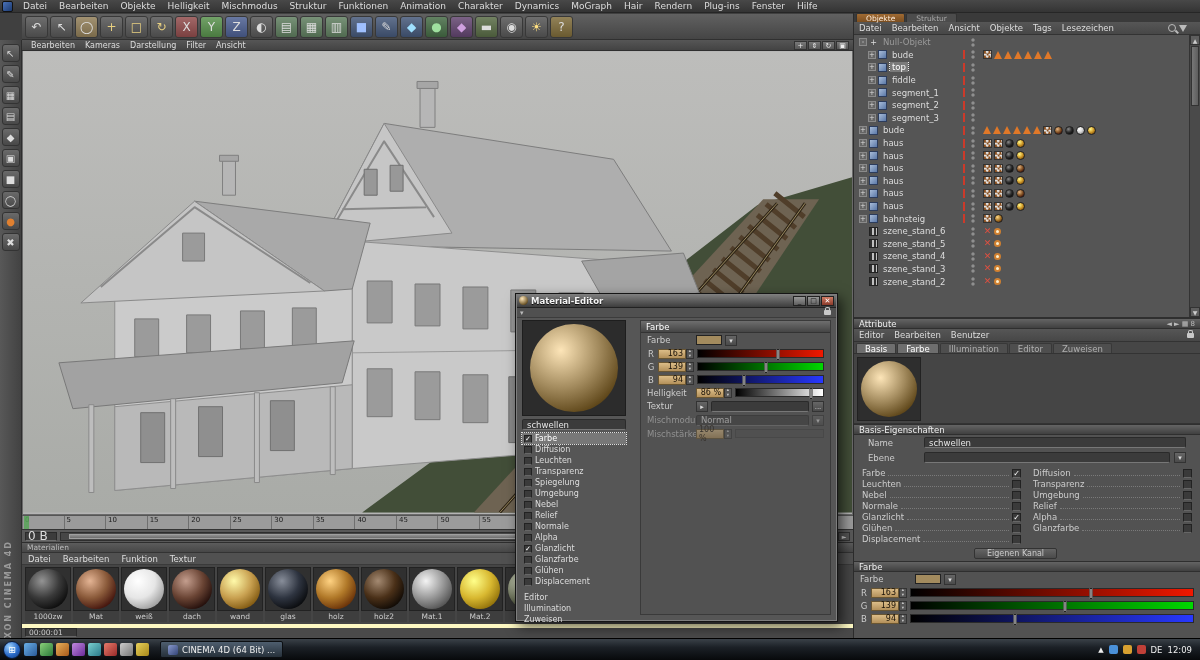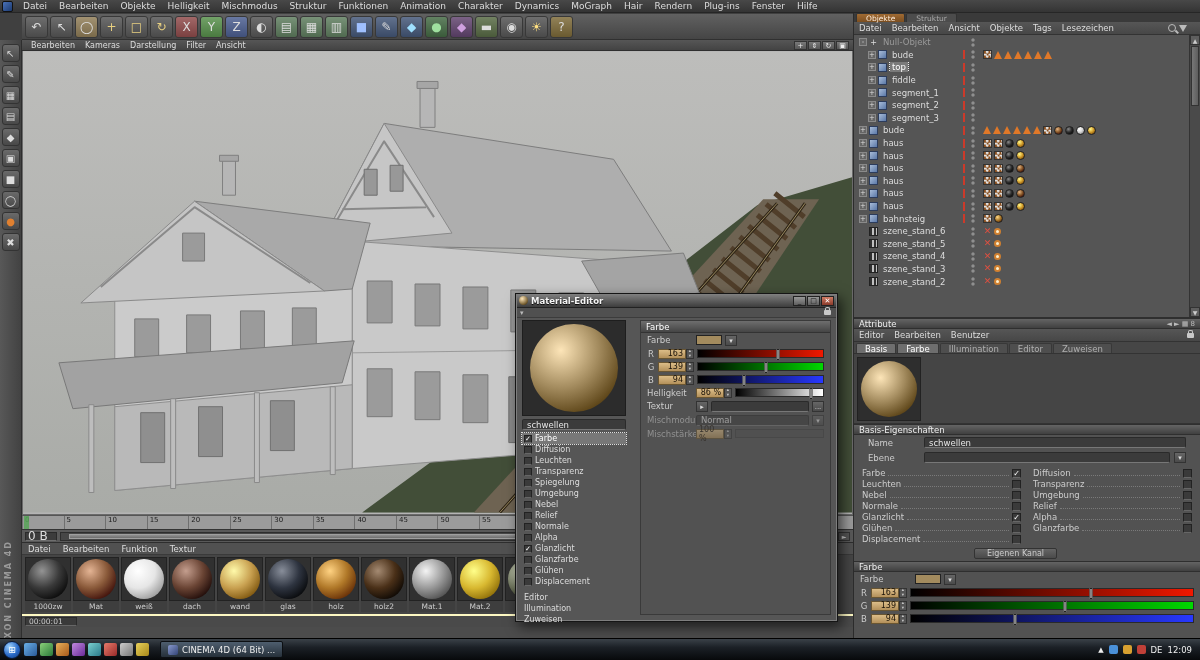--- a/index.html
+++ b/index.html
@@ -34,21 +34,21 @@
   .matpanel{position:absolute;left:22px;top:542px;width:831px;height:96px;background:#4c4c4c;border-top:1px solid #2e2e2e}
   .mphead{height:10px;background:linear-gradient(#5c5c5c,#474747);font-size:7.5px;color:#bbb;padding:0 5px;display:flex;align-items:center;border-bottom:1px solid #333}
   .mpmenus{height:12px;display:flex;align-items:center;background:#515151;border-bottom:1px solid #3a3a3a;font-size:8.5px}
   .thumbs{height:59px;display:flex;gap:2px;padding:2px 3px;background:#454545}
   .thumb{width:46px;display:flex;flex-direction:column}
   .tsq{width:46px;height:46px;background:#303030;border:1px solid #222;display:flex;align-items:center;justify-content:center}
   .tsphere{width:40px;height:40px;border-radius:50%}
   .tlabel{height:11px;font-size:7.5px;text-align:center;color:#ccc;background:#3e3e3e;overflow:hidden;white-space:nowrap;line-height:11px}
   .thumb.sel .tsq{border-color:#e8e8e8}
   .thumb.sel .tlabel{background:#6e6e6e;color:#fff}
-  .mpstatus{height:13px;background:#4a4a4a;border-top:2px solid #fef9c3;display:flex;align-items:center;padding:0 3px}
+  .mpstatus{height:13px;background:#4a4a4a;border-top:4px solid #fef9c3;display:flex;align-items:center;padding:0 3px}
   .statfield{min-width:52px;height:9px;background:#3a3a3a;border:1px solid #2a2a2a;border-bottom-color:#666;font-size:7.5px;display:flex;align-items:center;padding:0 3px;color:#ccc}
   
   .rpanel{position:absolute;left:853px;top:13px;width:347px;height:625px;background:#525252;border-left:1px solid #2c2c2c;overflow:hidden}
   .rtabs{height:9px;display:flex;gap:1px;padding-left:2px;background:#3a3a3a}
   .rtab{padding:0 9px;font-size:7.5px;line-height:9px;background:#4c4c4c;color:#aaa;border:1px solid #333;border-bottom:none;border-radius:2px 2px 0 0}
   .rtab.active{background:linear-gradient(#a06a32,#7c4e20);color:#ffeedd}
   .ommenus{height:13px;display:flex;align-items:center;background:linear-gradient(#565656,#474747);border-bottom:1px solid #333;font-size:8.5px}
   .ommenus .mi{padding:0 5px}
   .omtools{margin-left:auto;display:flex;gap:3px;align-items:center;padding-right:13px}
   .mag{width:8px;height:8px;border:1.5px solid #bbb;border-radius:50%;position:relative}
@@ -322,20 +322,21 @@
       <div class="rfield">0 B</div>
       <div class="rslider">
           <div class="rbar"></div>
         </div>
       <div class="rarrow">◄</div>
       <div class="rarrow">►</div>
     </div>
   </div>
 
   <div class="matpanel">
+    <div class="mphead">Materialien</div>
     <div class="mpmenus" id="mpmenus">
         <div class="mi">Datei</div>
         <div class="mi">Bearbeiten</div>
         <div class="mi">Funktion</div>
         <div class="mi">Textur</div>
       </div>
     <div class="thumbs" id="thumbs">
         <div class="thumb">
           <div class="tsq">
             <div class="tsphere" style="background: radial-gradient(circle at 35% 30%, rgb(148, 148, 148), rgb(58, 58, 58) 45%, rgb(0, 0, 0) 88%);"></div>

